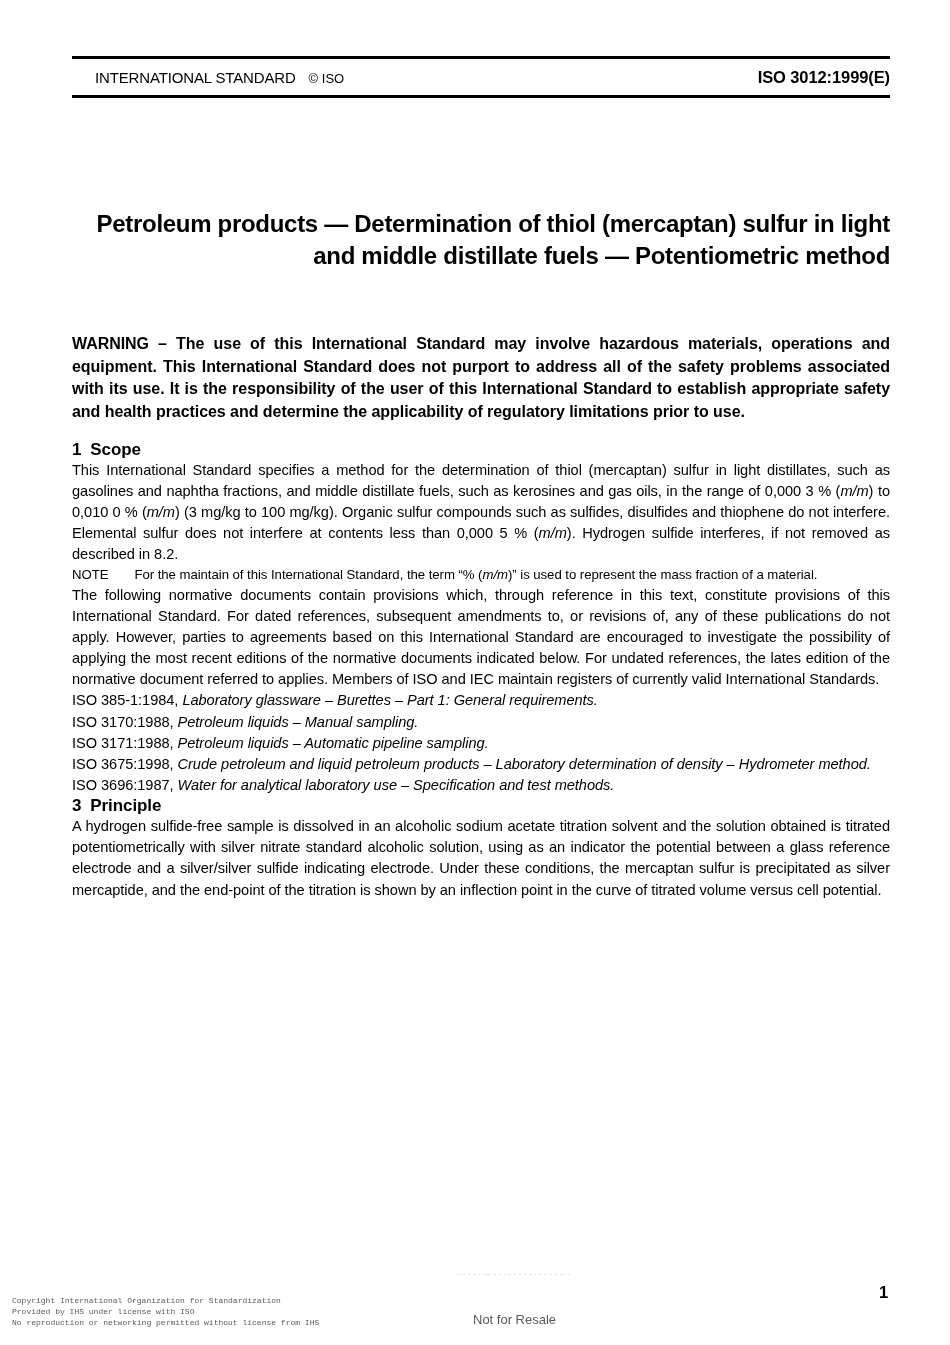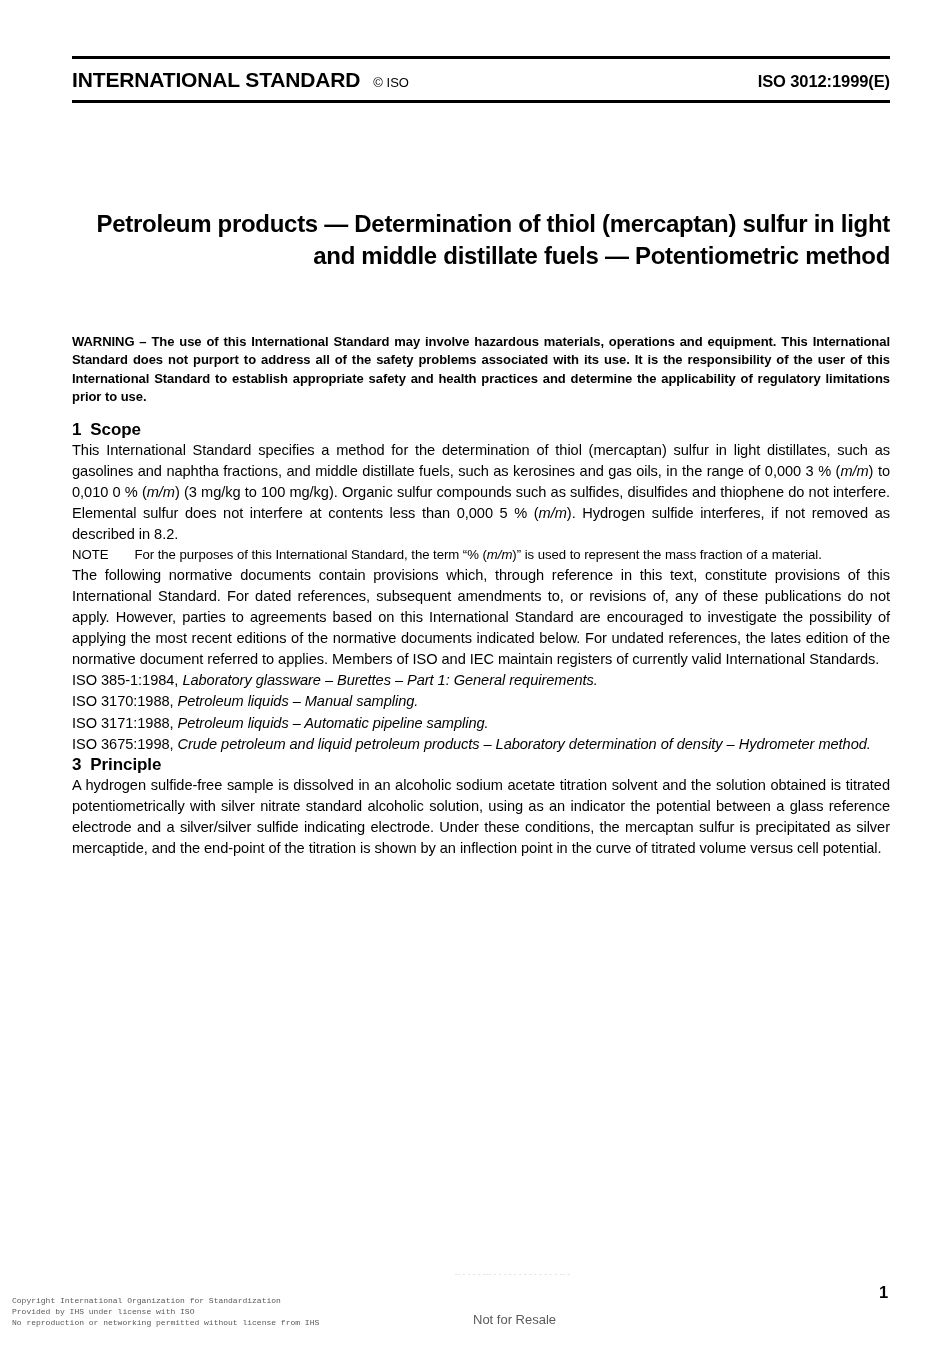--- a/index.html
+++ b/index.html
@@ -36,23 +36,24 @@
     display: flex;
     align-items: baseline;
     justify-content: space-between;
     padding: 9px 0 8px 0;
   }
   .header-left {
     display: flex;
     align-items: baseline;
   }
   .header-title {
-    font-size: 21px;
-    font-weight: bold;
+    font-size: 15px;
+    font-weight: normal;
     letter-spacing: -0.15px;
+    margin-left: 23px;
   }
   .header-copyright {
     font-size: 13px;
     font-weight: normal;
     margin-left: 13px;
     letter-spacing: 0px;
   }
   .header-right {
     font-size: 16.5px;
     font-weight: bold;
@@ -70,21 +71,21 @@
   .doc-title {
     font-size: 24px;
     font-weight: bold;
     line-height: 1.33;
     letter-spacing: -0.3px;
     margin: 0 0 0 0;
     text-align: right;
   }
 
   .warning {
-    font-size: 13px;
+    font-size: 16px;
     font-weight: bold;
     line-height: 1.42;
     text-align: justify;
     text-justify: inter-word;
     margin-top: 61px;
     letter-spacing: -0.05px;
   }
 
   h2.clause {
     font-size: 17px;
@@ -192,21 +193,21 @@
 
     <h2 class="clause sp-clause-top">
       <span class="num">1</span><span>Scope</span>
     </h2>
 
     <p class="body-text sp-after-head last-line-left">
       <span>This International Standard specifies a method for the determination of thiol (mercaptan) sulfur in light distillates, such as gasolines and naphtha fractions, and middle distillate fuels, such as kerosines and gas oils, in the range of 0,000 3 % (</span><i class="mm">m/m</i><span>) to 0,010 0 % (</span><i class="mm">m/m</i><span>) (3 mg/kg to 100 mg/kg). Organic sulfur compounds such as sulfides, disulfides and thiophene do not interfere. Elemental sulfur does not interfere at contents less than 0,000 5 % (</span><i class="mm">m/m</i><span>). Hydrogen sulfide interferes, if not removed as described in 8.2.</span>
     </p>
 
     <p class="note sp-note last-line-left">
-      <span class="note-label">NOTE</span><span>For the purposes of this International Standard, the term “% (</span><i class="mm">m/m</i><span>)” is used to represent the mass fraction of a material.</span>
+      <span class="note-label">NOTE</span><span>For the maintain of this International Standard, the term “% (</span><i class="mm">m/m</i><span>)” is used to represent the mass fraction of a material.</span>
     </p>
 
 
     <p class="body-text sp-after-head last-line-left">The following normative documents contain provisions which, through reference in this text, constitute provisions of this International Standard. For dated references, subsequent amendments to, or revisions of, any of these publications do not apply. However, parties to agreements based on this International Standard are encouraged to investigate the possibility of applying the most recent editions of the normative documents indicated below. For undated references, the lates edition of the normative document referred to applies. Members of ISO and IEC maintain registers of currently valid International Standards.</p>
 
     <p class="ref sp-ref">
       <span>ISO 385-1:1984,</span>
       <i>Laboratory glassware – Burettes – Part 1: General requirements.</i>
     </p>
 
@@ -218,20 +219,24 @@
     <p class="ref sp-ref">
       <span>ISO 3171:1988,</span>
       <i>Petroleum liquids – Automatic pipeline sampling.</i>
     </p>
 
     <p class="ref sp-ref">
       <span>ISO 3675:1998,</span>
       <i>Crude petroleum and liquid petroleum products – Laboratory determination of density – Hydrometer method.</i>
     </p>
 
+    <p class="ref sp-ref">
+      <span>ISO 3696:1987,</span>
+      <i>Water for analytical laboratory use – Specification and test methods.</i>
+    </p>
 
 
     <h2 class="clause sp-clause-top">
       <span class="num">3</span><span>Principle</span>
     </h2>
 
     <p class="body-text sp-after-head last-line-left">A hydrogen sulfide-free sample is dissolved in an alcoholic sodium acetate titration solvent and the solution obtained is titrated potentiometrically with silver nitrate standard alcoholic solution, using as an indicator the potential between a glass reference electrode and a silver/silver sulfide indicating electrode. Under these conditions, the mercaptan sulfur is precipitated as silver mercaptide, and the end-point of the titration is shown by an inflection point in the curve of titrated volume versus cell potential.</p>
 
   </div>
 

